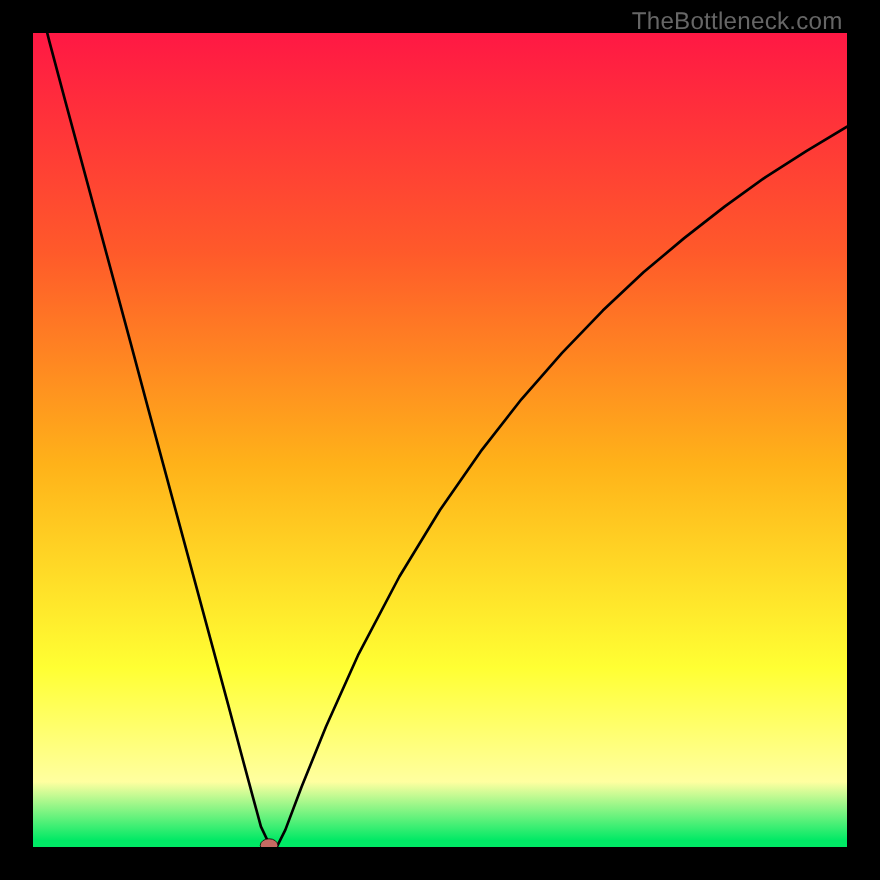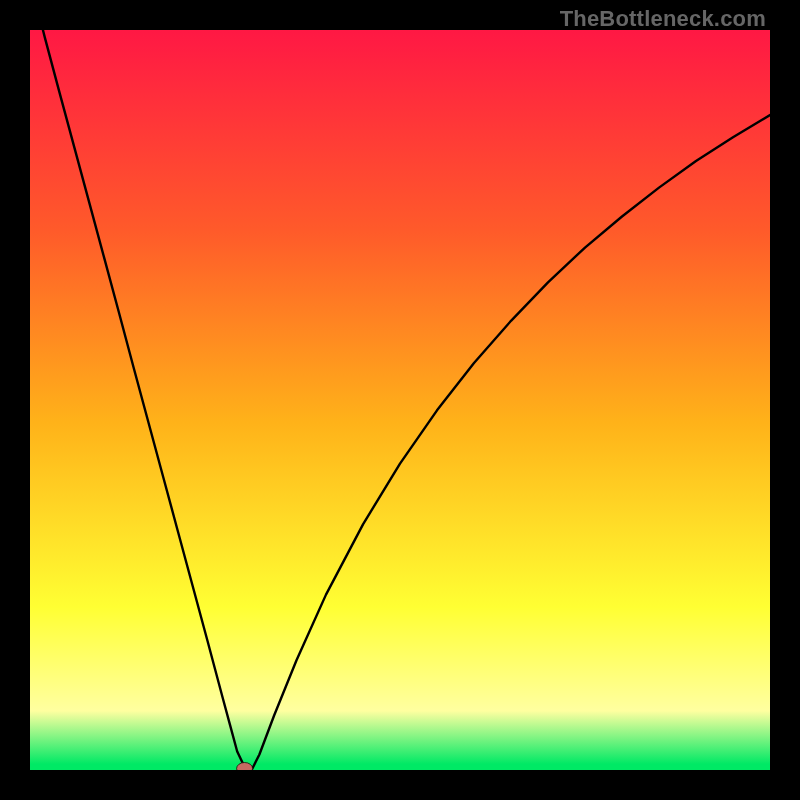--- a/index.html
+++ b/index.html
@@ -25,21 +25,21 @@
     top: 0;
     width: 740px;
     height: 740px;
   }
   .watermark {
     position: absolute;
     top: 6px;
     right: 34px;
     color: #666666;
     font-size: 22px;
-    font-weight: 700;
+    font-weight: 400;
     letter-spacing: 0.2px;
   }
 </style>
 </head>
 <body>
 
 <div class="watermark">TheBottleneck.com</div>
 
 <div class="frame">
   <svg class="plot-area" viewBox="0 0 740 740" preserveAspectRatio="none">

